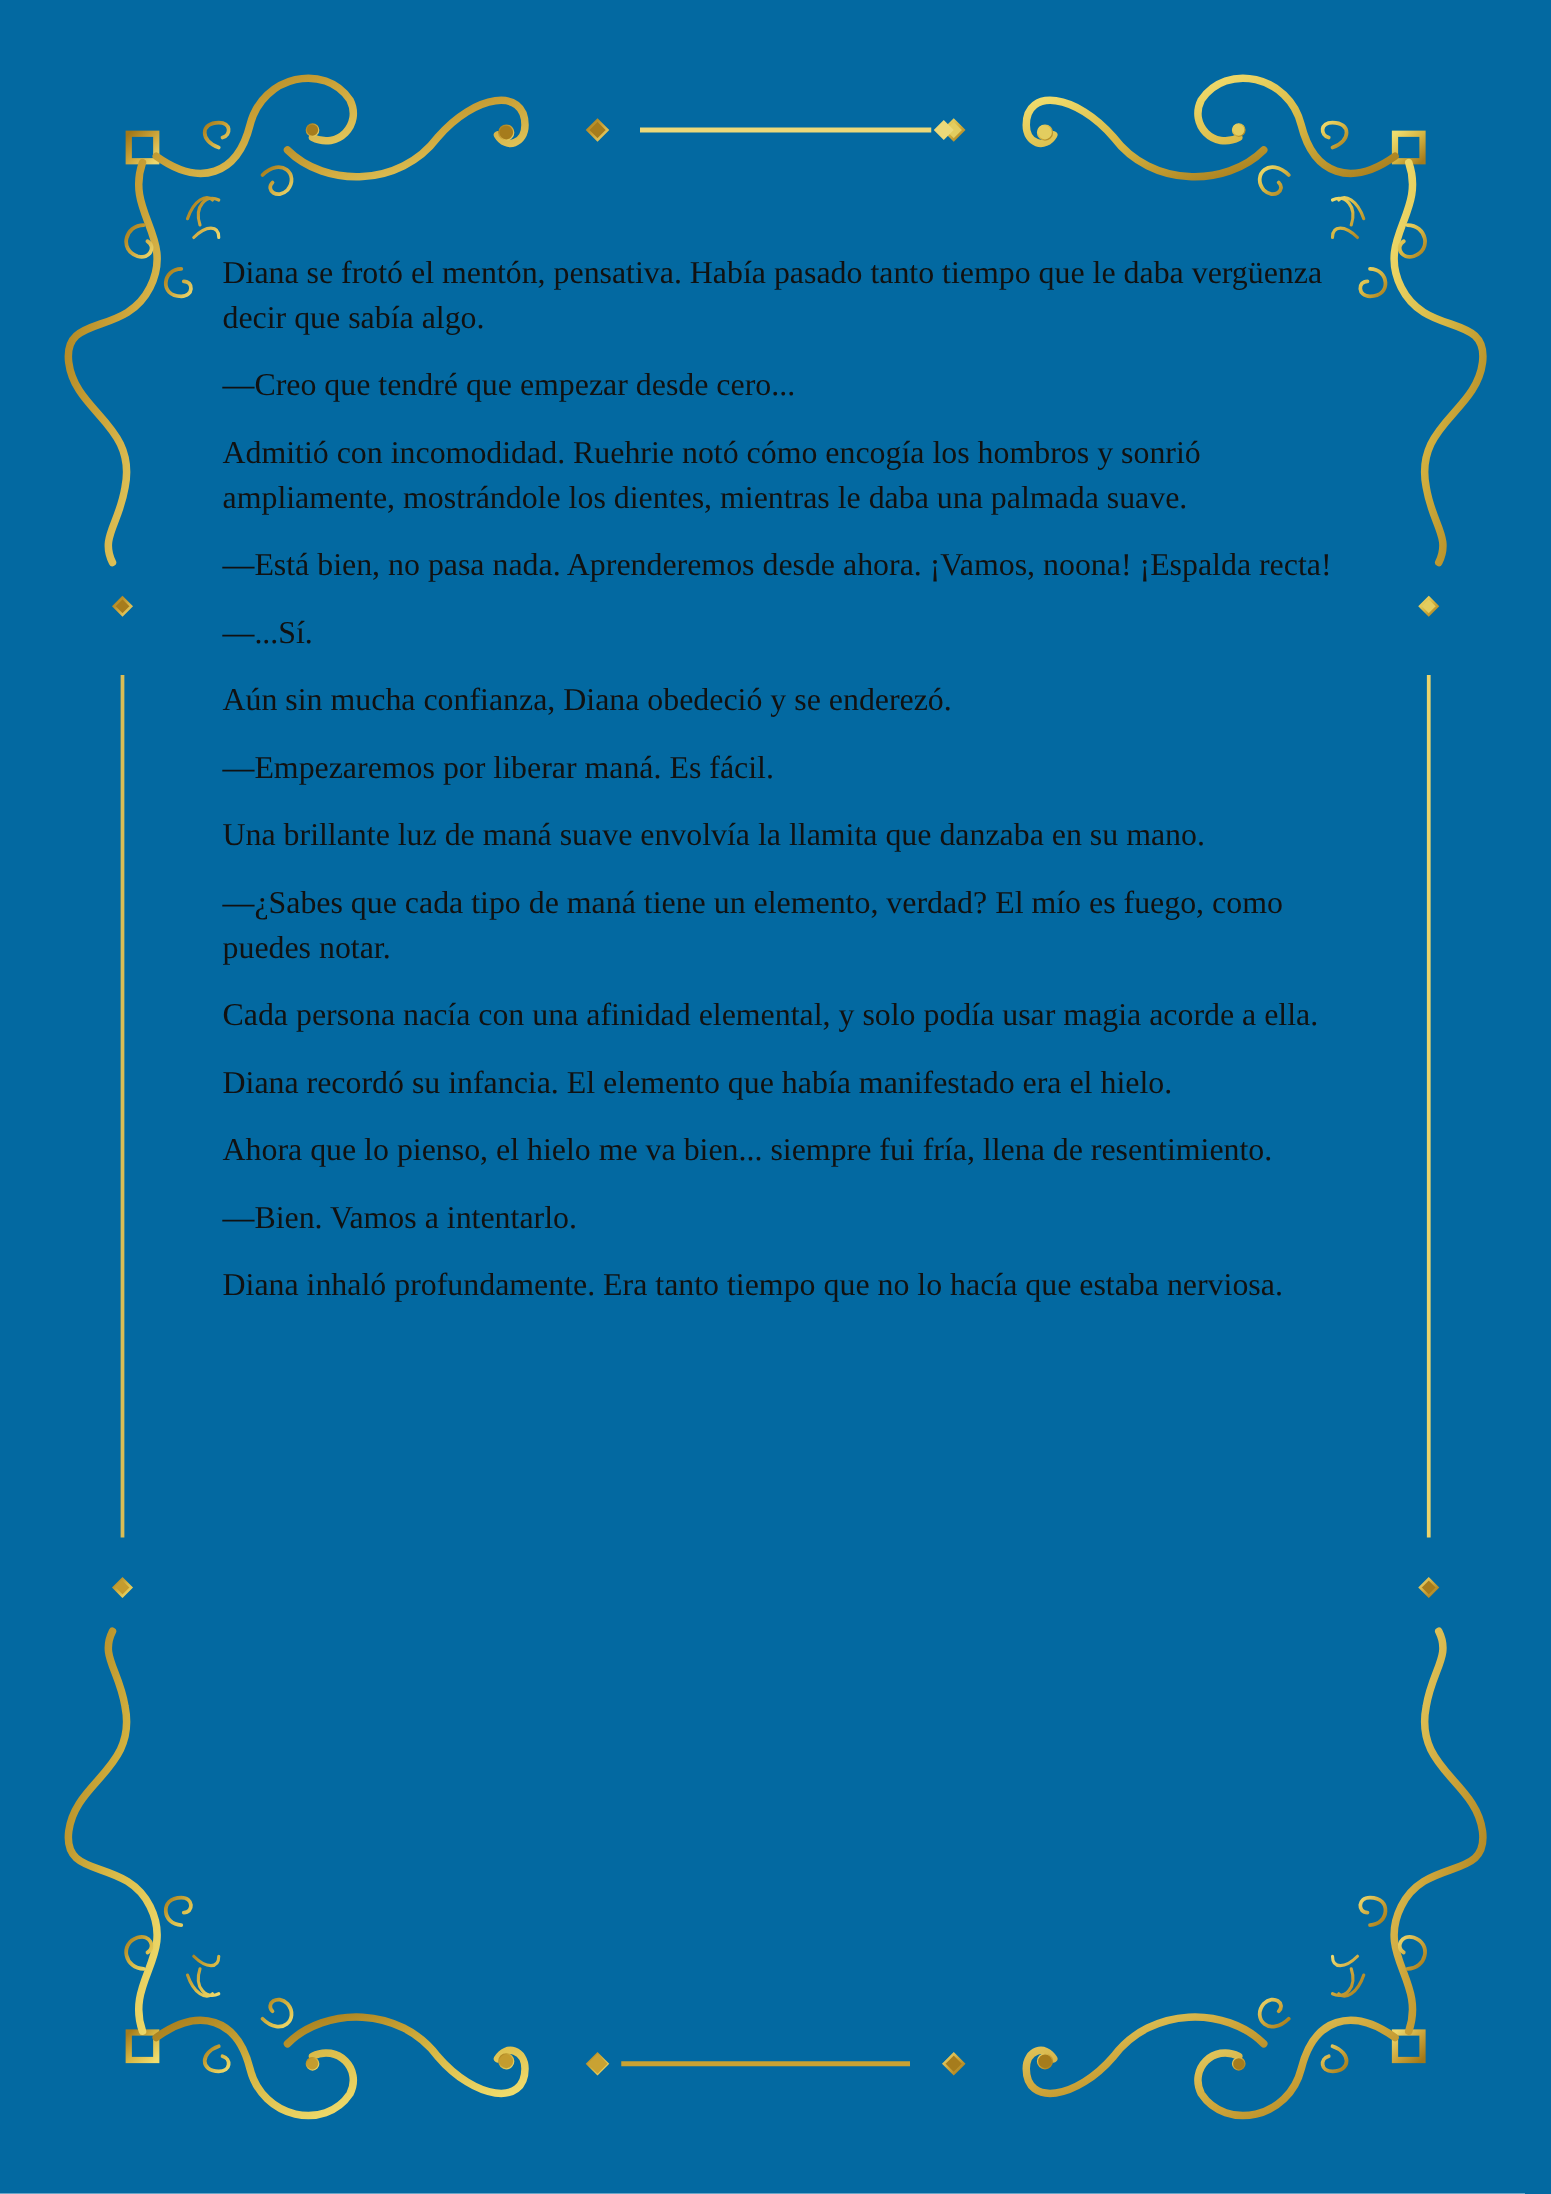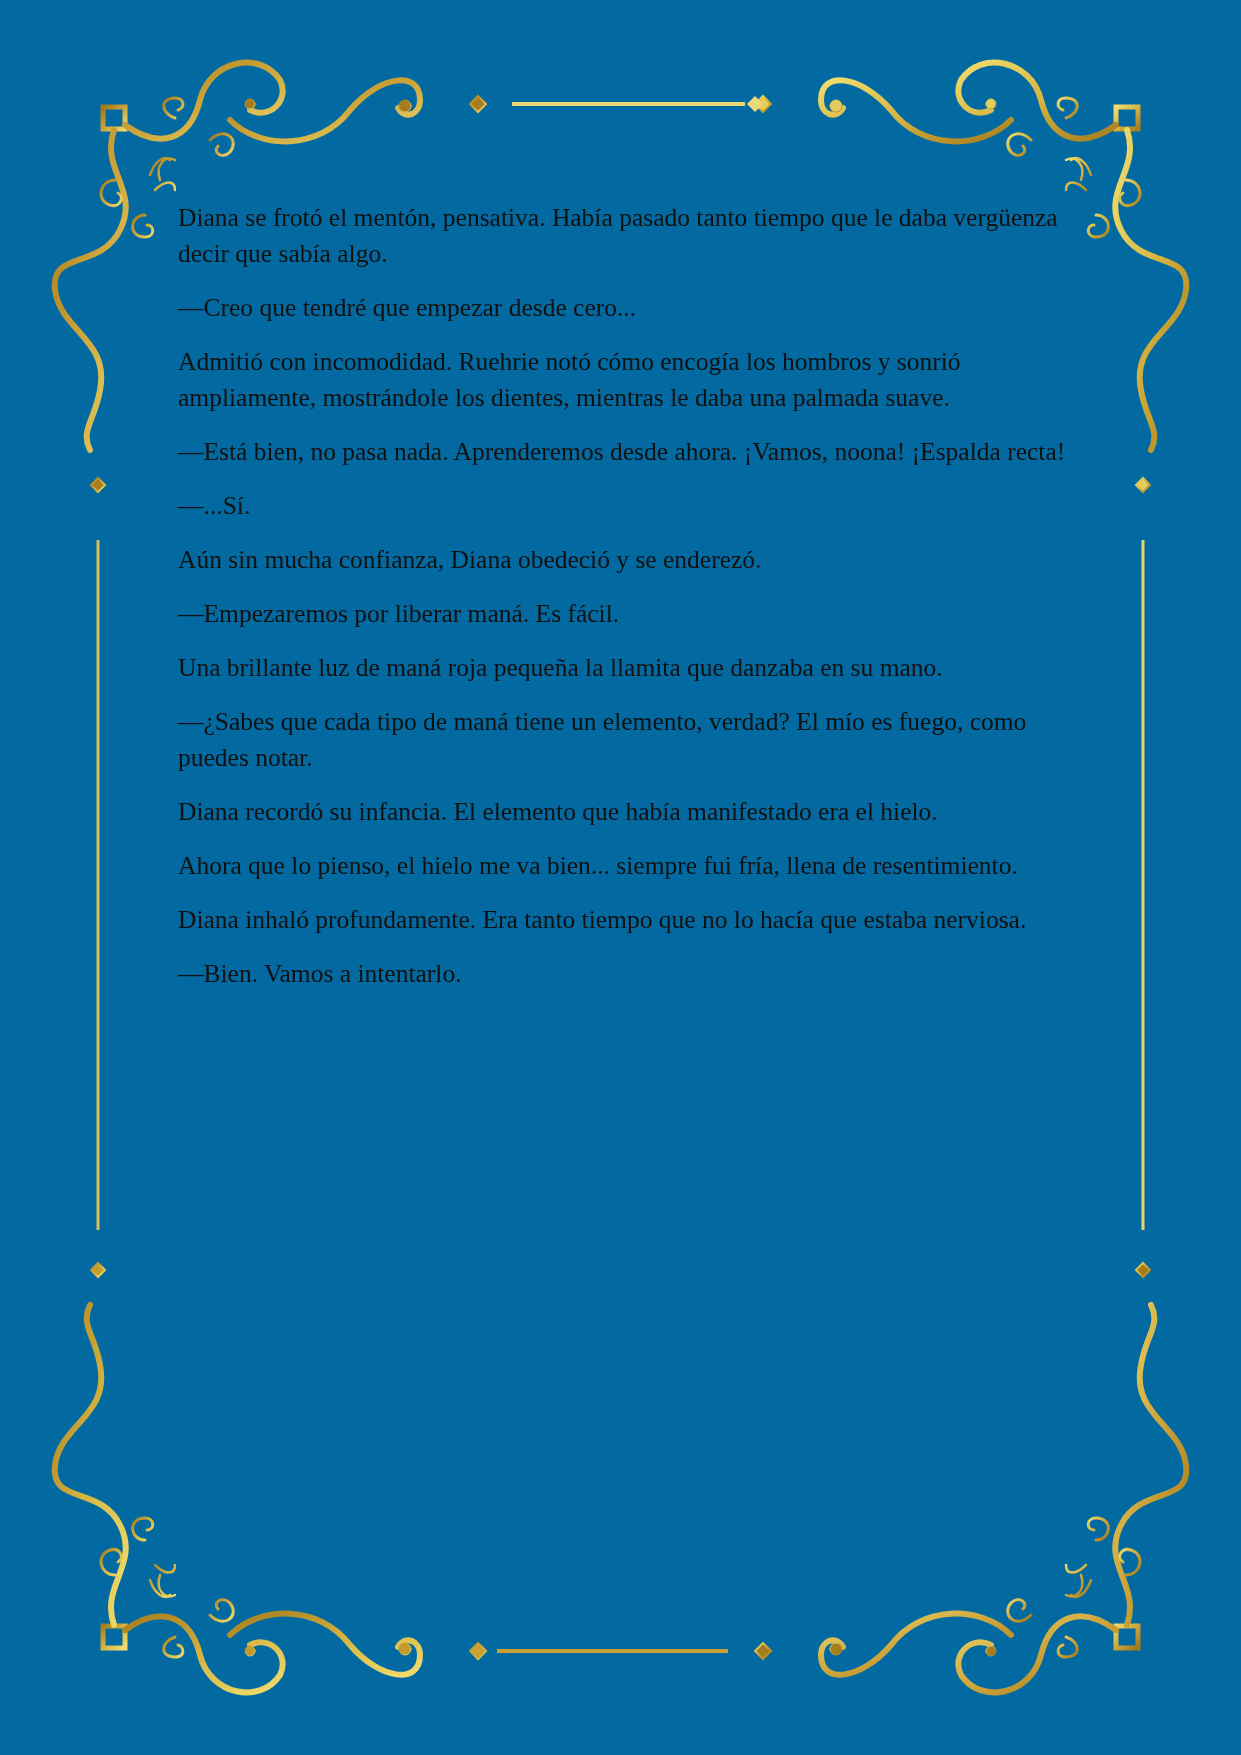--- a/index.html
+++ b/index.html
@@ -86,20 +86,21 @@
   </svg>
 
   <div class="text-block">
     <p>Diana se frotó el mentón, pensativa. Había pasado tanto tiempo que le daba vergüenza decir que sabía algo.</p>
     <p>—Creo que tendré que empezar desde cero...</p>
     <p>Admitió con incomodidad. Ruehrie notó cómo encogía los hombros y sonrió ampliamente, mostrándole los dientes, mientras le daba una palmada suave.</p>
     <p>—Está bien, no pasa nada. Aprenderemos desde ahora. ¡Vamos, noona! ¡Espalda recta!</p>
     <p>—...Sí.</p>
     <p>Aún sin mucha confianza, Diana obedeció y se enderezó.</p>
     <p>—Empezaremos por liberar maná. Es fácil.</p>
-    <p>Una brillante luz de maná roja pequeña la llamita que danzaba en su mano.</p>
+    <p>Una brillante luz de maná suave envolvía la llamita que danzaba en su mano.</p>
     <p>—¿Sabes que cada tipo de maná tiene un elemento, verdad? El mío es fuego, como puedes notar.</p>
+    <p>Cada persona nacía con una afinidad elemental, y solo podía usar magia acorde a ella.</p>
     <p>Diana recordó su infancia. El elemento que había manifestado era el hielo.</p>
     <p class="italic">Ahora que lo pienso, el hielo me va bien... siempre fui fría, llena de resentimiento.</p>
+    <p>—Bien. Vamos a intentarlo.</p>
     <p>Diana inhaló profundamente. Era tanto tiempo que no lo hacía que estaba nerviosa.</p>
-    <p>—Bien. Vamos a intentarlo.</p>
   </div>
 </div>
 
 </body></html>

